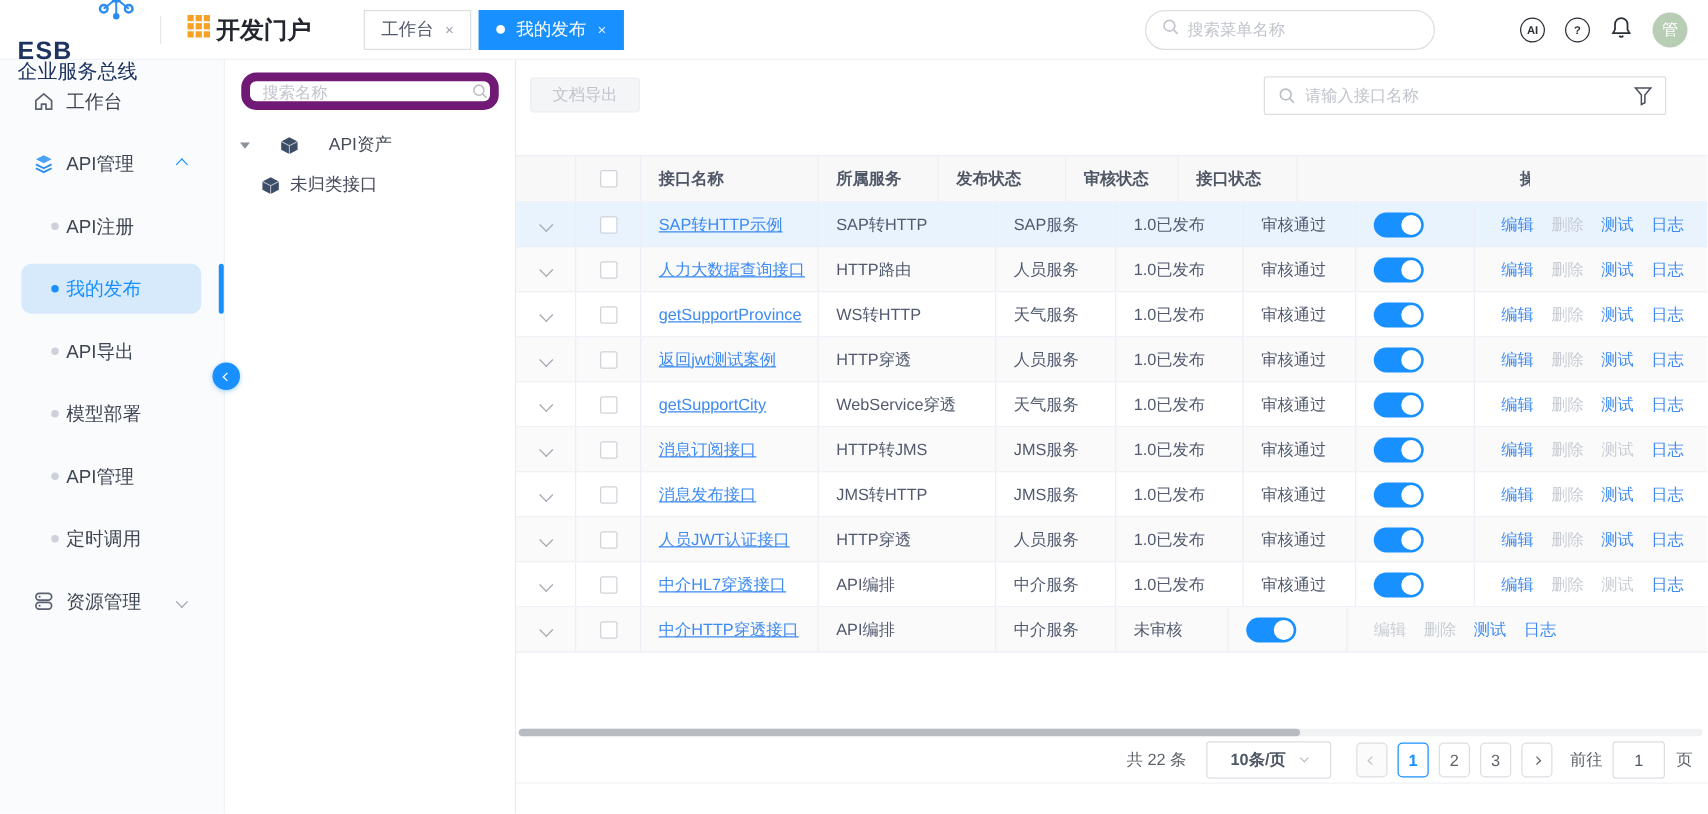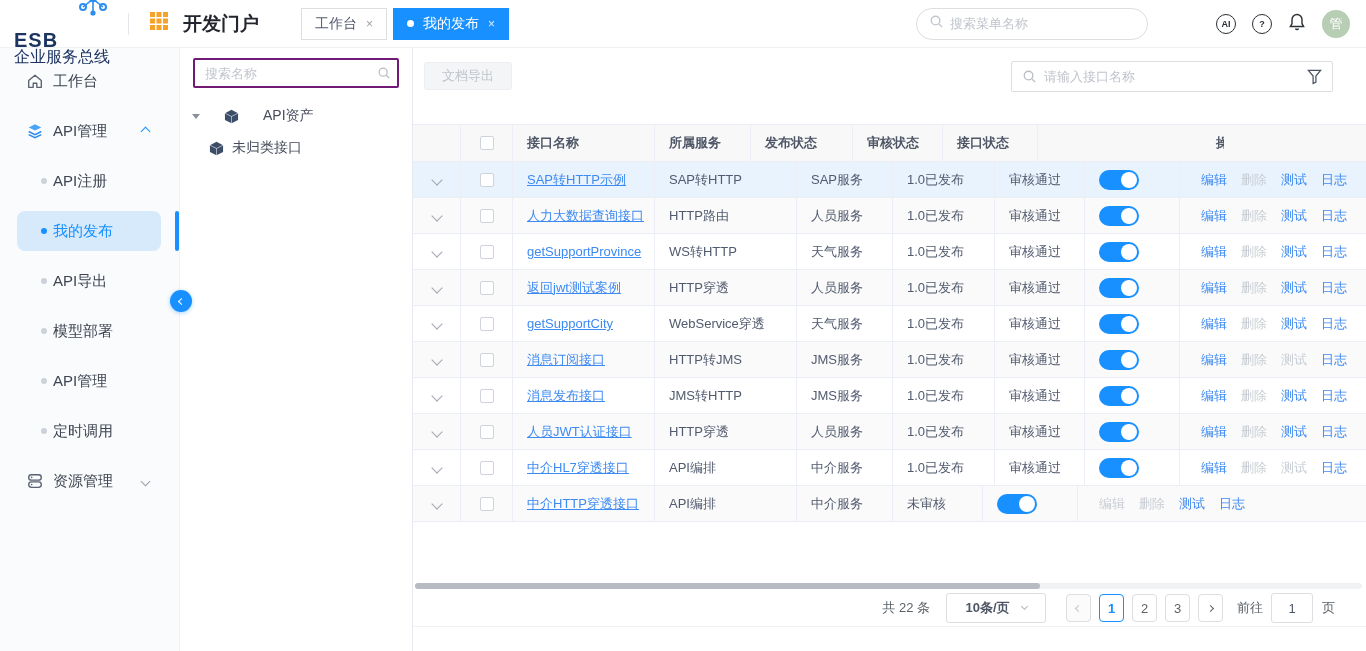--- a/index.html
+++ b/index.html
@@ -5,21 +5,21 @@
   * { box-sizing: border-box; margin: 0; padding: 0; }
   html,body { width:1366px; height:651px; }
   body { position:relative; font-family:"Liberation Sans","DejaVu Sans",sans-serif; background:#fff; color:#515a6e; overflow:hidden; }
 
   
   .header { position:absolute; top:0; left:0; right:0; height:48px; background:#fff; border-bottom:1px solid #f0f2f5; display:flex; align-items:center; z-index:20; }
   .logo { display:flex; align-items:flex-end; gap:8px; padding:0 12px 0 14px;flex-direction:column; }
   .logo-t1 { font-size:20px; font-weight:bold; color:#1d3461; letter-spacing:1px; line-height:20px; }
   .logo-t2 { font-size:16px; color:#1d3461; line-height:13px; }
   .hdr-divider { width:1px; height:22px; background:#e3e6eb; margin:0 20px 0 6px; }
-  .portal { display:flex; align-items:center; gap:14px; font-size:19px; font-weight:bold; color:#23262e; }
+  .portal { display:flex; align-items:center; gap:4px; font-size:19px; font-weight:bold; color:#23262e; }
   .tabs { display:flex; gap:6px; margin-left:42px; }
   .tab { height:32px; display:flex; align-items:center; padding:0 13px; border:1px solid #dcdee2; font-size:14px; color:#515a6e; gap:9px; background:#fff; cursor:pointer; }
   .tab.active { background:#1890ff; border-color:#1890ff; color:#fff; }
   .tab .dot { width:7px; height:7px; border-radius:50%; background:#fff; }
   .tab .x { font-size:12px; color:#9aa0aa; }
   .tab.active .x { color:#dcefff; }
   .hsearch { margin-left:auto; width:232px; height:32px; border:1px solid #dcdee2; border-radius:16px; display:flex; align-items:center; padding:0 12px; gap:6px; }
   .hsearch input { border:none; outline:none; flex:1; font-size:13px; color:#515a6e; background:transparent; }
   input::placeholder { color:#c0c4cc; }
   .hicons { display:flex; align-items:center; gap:16px; margin-left:68px; padding-right:16px; }
@@ -44,21 +44,21 @@
   .side-item.active { color:#1890ff; }
   .side-item.active .sub-dot { background:#1890ff; }
   .pill { position:absolute; left:17px; right:18px; top:5px; bottom:5px; background:#d7eafc; border-radius:8px; z-index:1; }
   .edge { position:absolute; right:0; top:5px; bottom:5px; width:4px; background:#1890ff; border-radius:2px; }
   .collapse-btn { position:absolute; left:170px; top:290px; width:22px; height:22px; border-radius:50%; background:#1890ff; color:#fff; display:flex; align-items:center; justify-content:center; z-index:30; cursor:pointer; box-shadow:0 1px 4px rgba(24,144,255,.4); }
   .collapse-btn .cv { width:5px; height:5px; border-width:1.8px; }
 
   
   .tree { position:absolute; top:48px; left:180px; width:233px; bottom:0; background:#fff; border-right:1px solid #e6e9ee; }
   .tree-search { margin:10px 13px 12px; position:relative; }
-  .tree-search input { width:100%; height:30px; border:2px solid #701a75; border-radius:2px; padding:0 28px 0 10px; font-size:13px; color:#0f172a; outline:none; }
+  .tree-search input { width:100%; height:30px; border:7px solid #701a75; border-radius:12px; padding:0 28px 0 10px; font-size:13px; color:#0f172a; outline:none; }
   .tree-search svg { position:absolute; right:8px; top:8px; }
   .tnode { height:32px; display:flex; align-items:center; font-size:14px; color:#464c5b; cursor:pointer; gap:8px; }
   .tnode.l0 { padding-left:12px;gap:24px; } .tnode.l1 { padding-left:30px; } .tnode.noc { padding-left:29px; }
   .caret-down { width:0;height:0;border-left:4px solid transparent;border-right:4px solid transparent;border-top:5px solid #8b919c; }
   .caret-right { width:0;height:0;border-top:4px solid transparent;border-bottom:4px solid transparent;border-left:5px solid #c0c4cc; }
 
   
   .main { position:absolute; top:48px; left:413px; width:953px; bottom:0; background:#fff; }
   .toolbar { position:relative; height:57px; }
   .btn-export { position:absolute; left:11px; top:14px; height:28px; padding:0 17px; background:#f4f5f7; border:1px solid #eceef1; border-radius:3px; font-size:13px; color:#bfc4cc; cursor:not-allowed; }
@@ -83,21 +83,21 @@
   .expand-cv { color:#a2a7b0; cursor:pointer; width:8px; height:8px; }
   .link-name { color:#3d8af2; text-decoration:underline; cursor:pointer; }
   .switch { width:40px; height:20px; border-radius:10px; background:#1890ff; position:relative; display:inline-block; cursor:pointer; }
   .switch::after { content:''; position:absolute; right:2px; top:2px; width:16px; height:16px; background:#fff; border-radius:50%; }
   .act { color:#3d8af2; margin-right:14px; cursor:pointer; }
   .act.off { color:#c8cdd4; cursor:not-allowed; }
 
   
   .hscroll { position:absolute; left:2px; top:535px; width:947px; height:6px; background:#f1f2f4; border-radius:3px; }
   .hscroll .thumb { position:absolute; left:0; top:0; height:6px; width:625px; background:#b7bbc2; border-radius:3px; cursor:pointer; }
-  .pager { position:absolute; top:542px; left:0; right:0; height:37px; border-bottom:1px solid #f0f2f5; display:flex; align-items:center; justify-content:flex-end; padding-right:31px; font-size:13px; color:#5c6268; background:#fff; }
+  .pager { position:absolute; top:542px; left:0; right:0; height:37px; border-bottom:1px solid #f0f2f5; display:flex; align-items:center; justify-content:flex-end; padding-right:12px; font-size:13px; color:#5c6268; background:#fff; }
   .total { margin-right:16px; }
   .psize { width:100px; height:30px; border:1px solid #dcdee2; border-radius:3px; display:flex; align-items:center; justify-content:center; gap:12px; margin-right:20px; font-weight:600; color:#4f5766; cursor:pointer; }
   .psize .cv { width:5px; height:5px; color:#b4b8bf; margin-top:-3px; }
   .pbtn { min-width:25px; height:28px; border:1px solid #dcdee2; border-radius:4px; display:flex; align-items:center; justify-content:center; margin-left:8px; background:#fff; color:#5c6268; cursor:pointer; font-size:13px; }
   .pbtn .cv { width:5px; height:5px; }
   .pbtn.prev { color:#c0c4cc; background:#fbfbfc; margin-left:0; cursor:not-allowed; }
   .pbtn.page.cur { border-color:#1890ff; color:#1890ff; font-weight:bold; }
   .pages { display:flex; }
   .goto-label { margin:0 8px 0 14px; }
   .goto { width:42px; height:30px; border:1px solid #dcdee2; border-radius:3px; text-align:center; font-size:13px; color:#4f5766; outline:none; }

